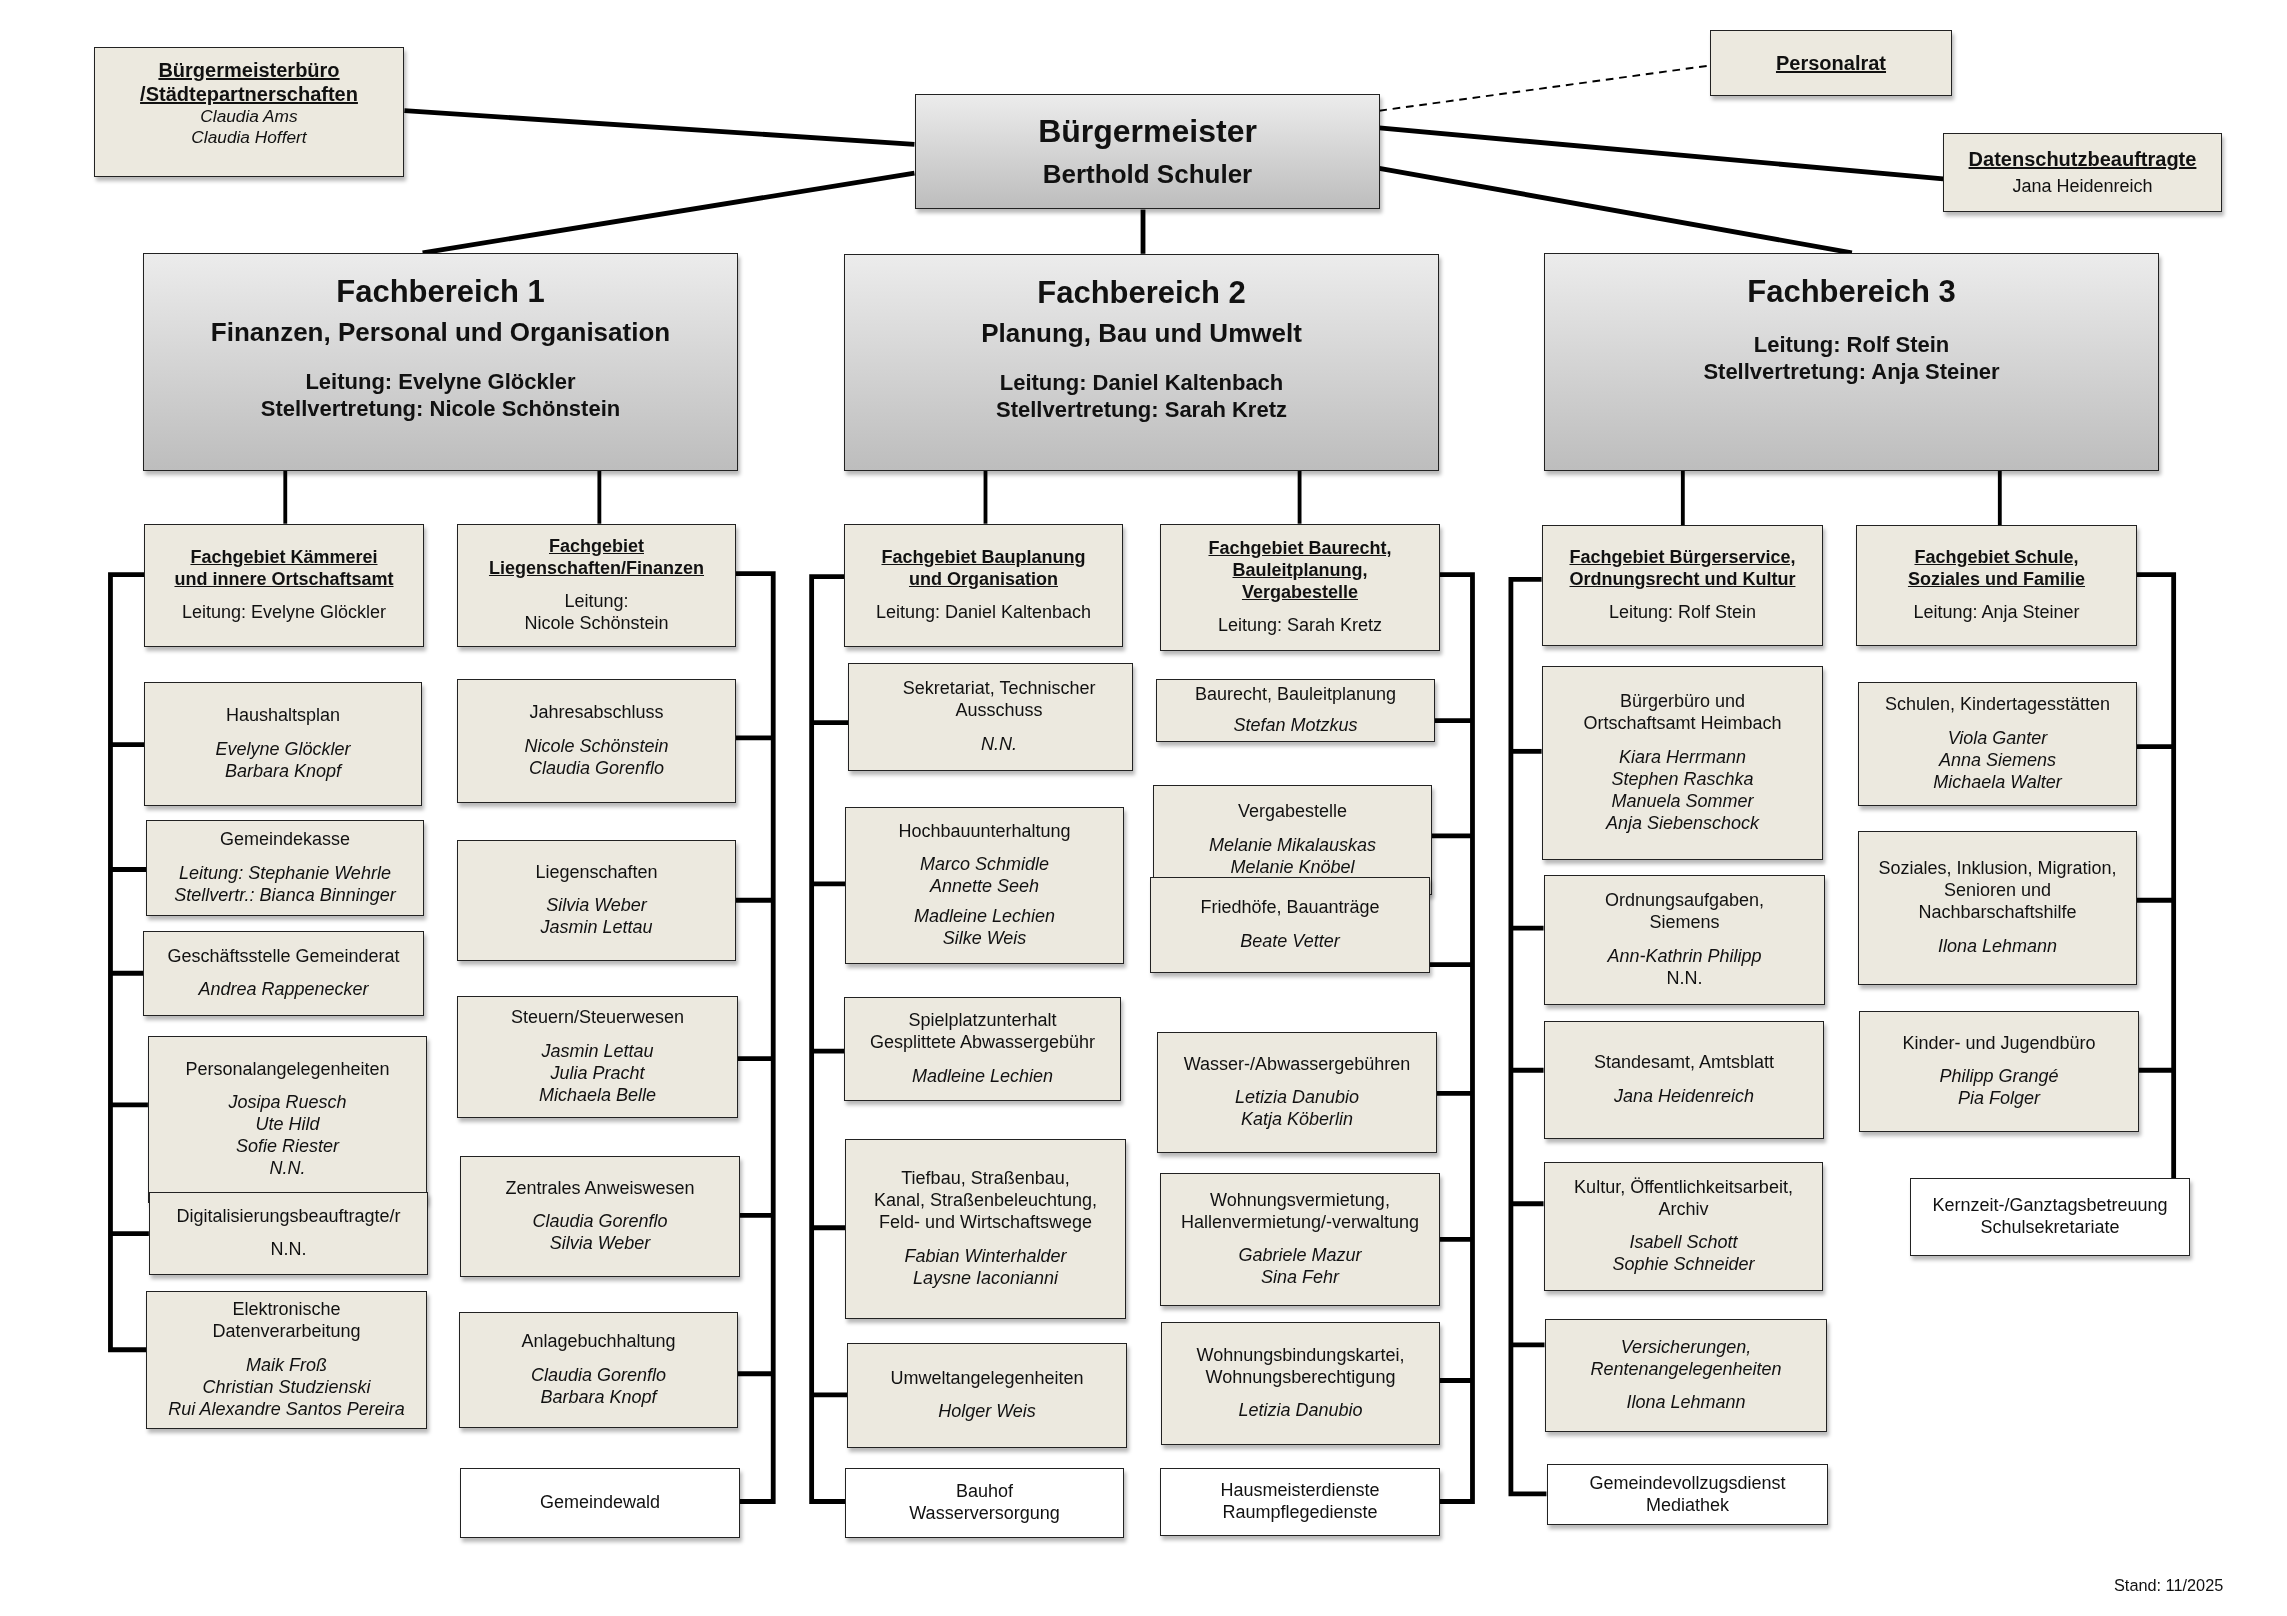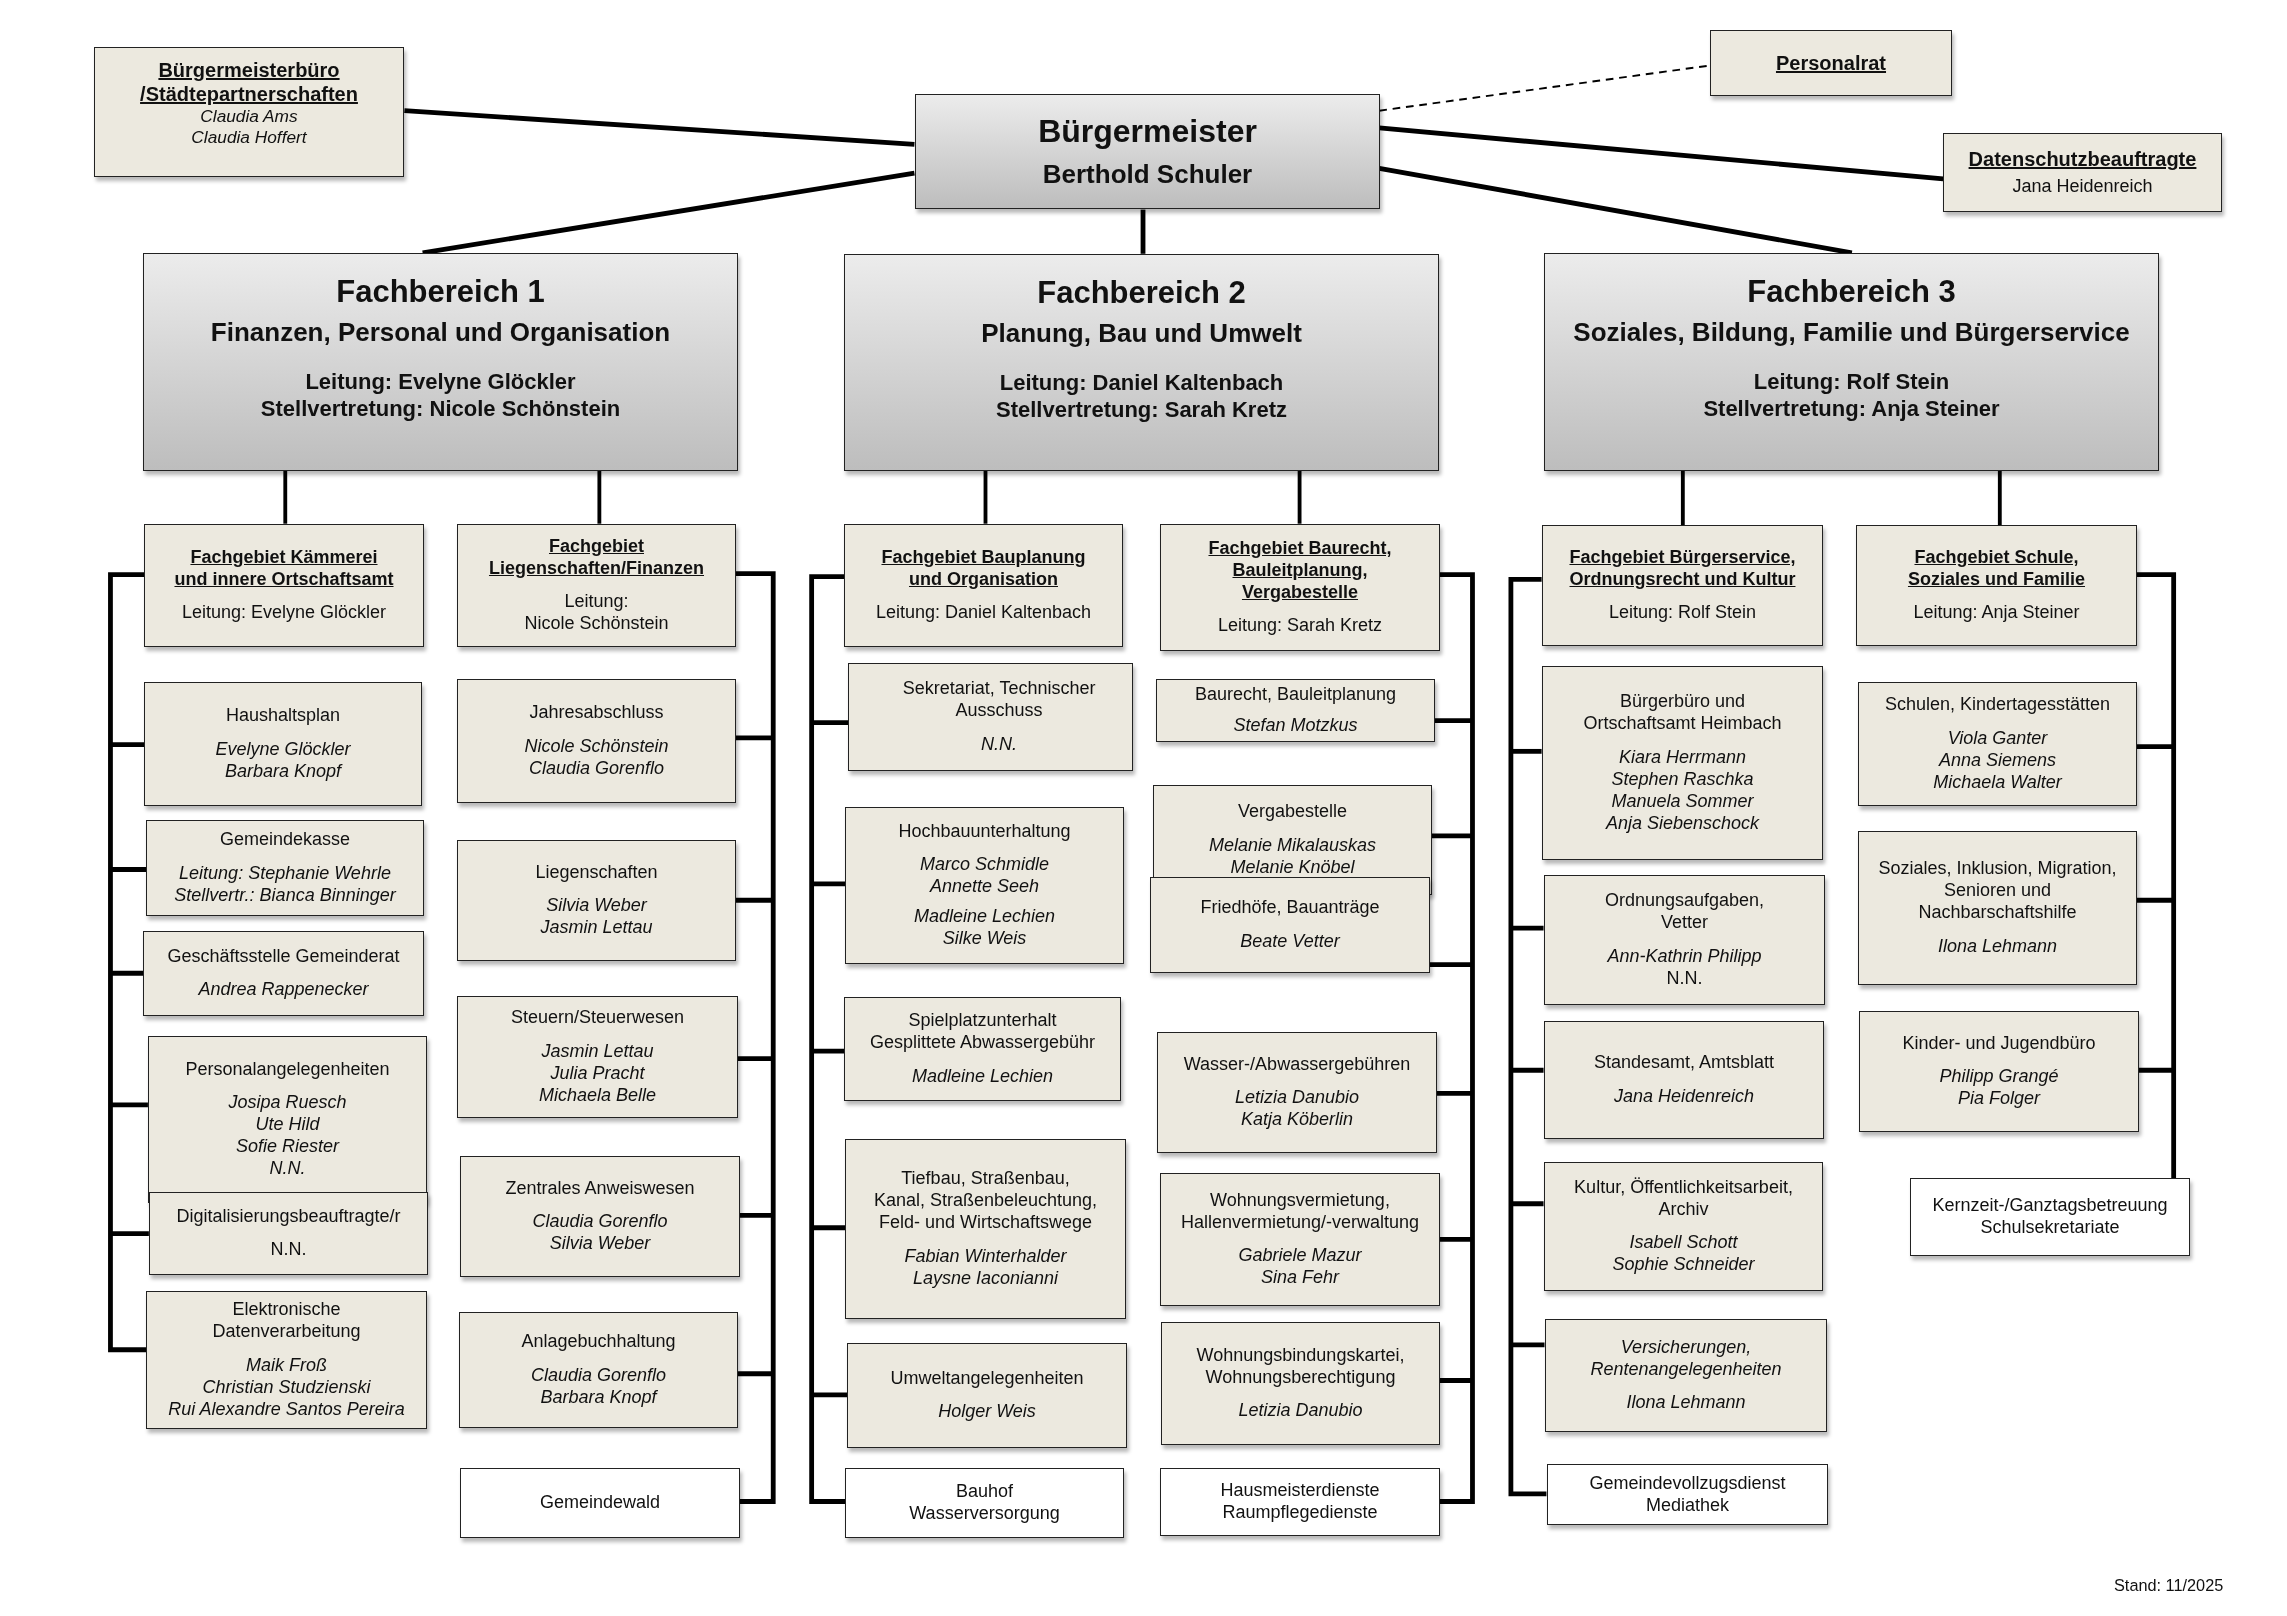--- a/index.html
+++ b/index.html
@@ -121,21 +121,20 @@
 </div>
 <div class="box grad fb" style="left:844px;top:254px;width:595px;height:217px;justify-content:flex-start;padding-top:19px;">
   <div class="h1">Fachbereich 2</div>
   <div class="h2">Planung, Bau und Umwelt</div>
   <div class="gapL"></div>
   <div class="h3">Leitung: Daniel Kaltenbach</div>
   <div class="h3">Stellvertretung: Sarah Kretz</div>
 </div>
 <div class="box grad fb" style="left:1544px;top:253px;width:615px;height:218px;justify-content:flex-start;padding-top:19px;">
   <div class="h1">Fachbereich 3</div>
-  <div class="h2">Soziales, Bildung, Familie und Bürgerservice</div>
   <div class="gapL"></div>
   <div class="h3">Leitung: Rolf Stein</div>
   <div class="h3">Stellvertretung: Anja Steiner</div>
 </div>
 
 <div id="units">
     <div class="box" style="left: 144px; top: 524px; width: 280px; height: 123px;">
       <div class="tb">Fachgebiet Kämmerei</div>
       <div class="tb">und innere Ortschaftsamt</div>
       <div class="gap"></div>
@@ -320,21 +319,21 @@
       <div class="t">Bürgerbüro und</div>
       <div class="t">Ortschaftsamt Heimbach</div>
       <div class="gap"></div>
       <div class="p">Kiara Herrmann</div>
       <div class="p">Stephen Raschka</div>
       <div class="p">Manuela Sommer</div>
       <div class="p">Anja Siebenschock</div>
     </div>
     <div class="box" style="left: 1544px; top: 875px; width: 281px; height: 130px;">
       <div class="t">Ordnungsaufgaben,</div>
-      <div class="t">Vetter</div>
+      <div class="t">Siemens</div>
       <div class="gap"></div>
       <div class="p">Ann-Kathrin Philipp</div>
       <div class="t">N.N.</div>
     </div>
     <div class="box" style="left: 1544px; top: 1021px; width: 280px; height: 118px;">
       <div class="t">Standesamt, Amtsblatt</div>
       <div class="gap"></div>
       <div class="p">Jana Heidenreich</div>
     </div>
     <div class="box" style="left: 1544px; top: 1162px; width: 279px; height: 129px;">

